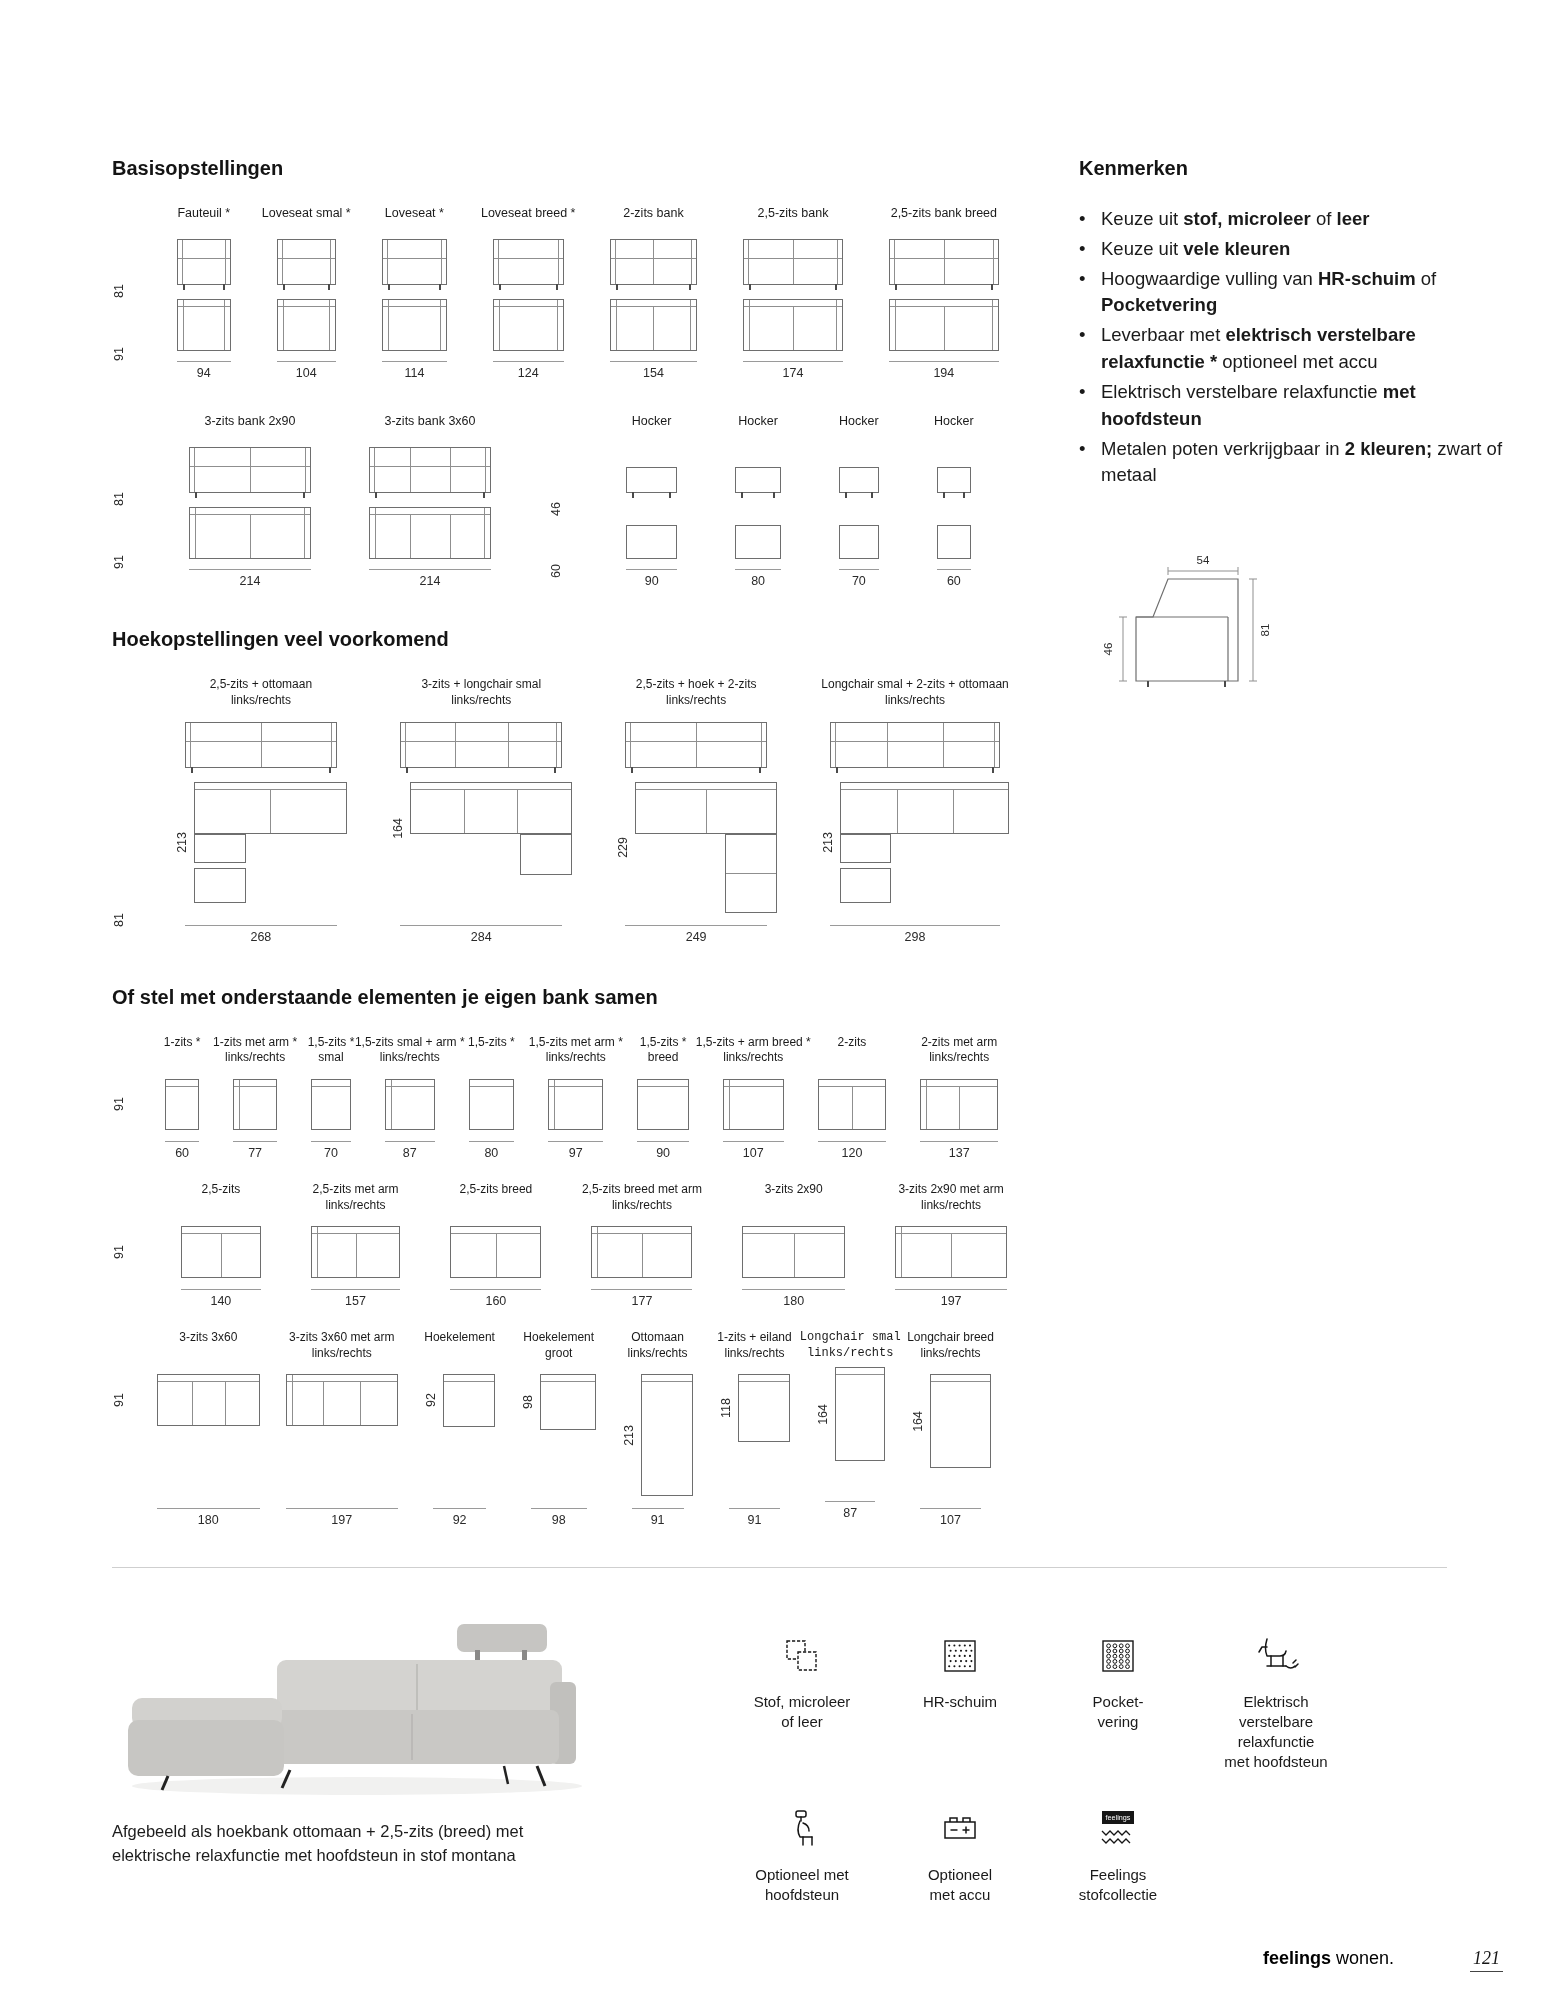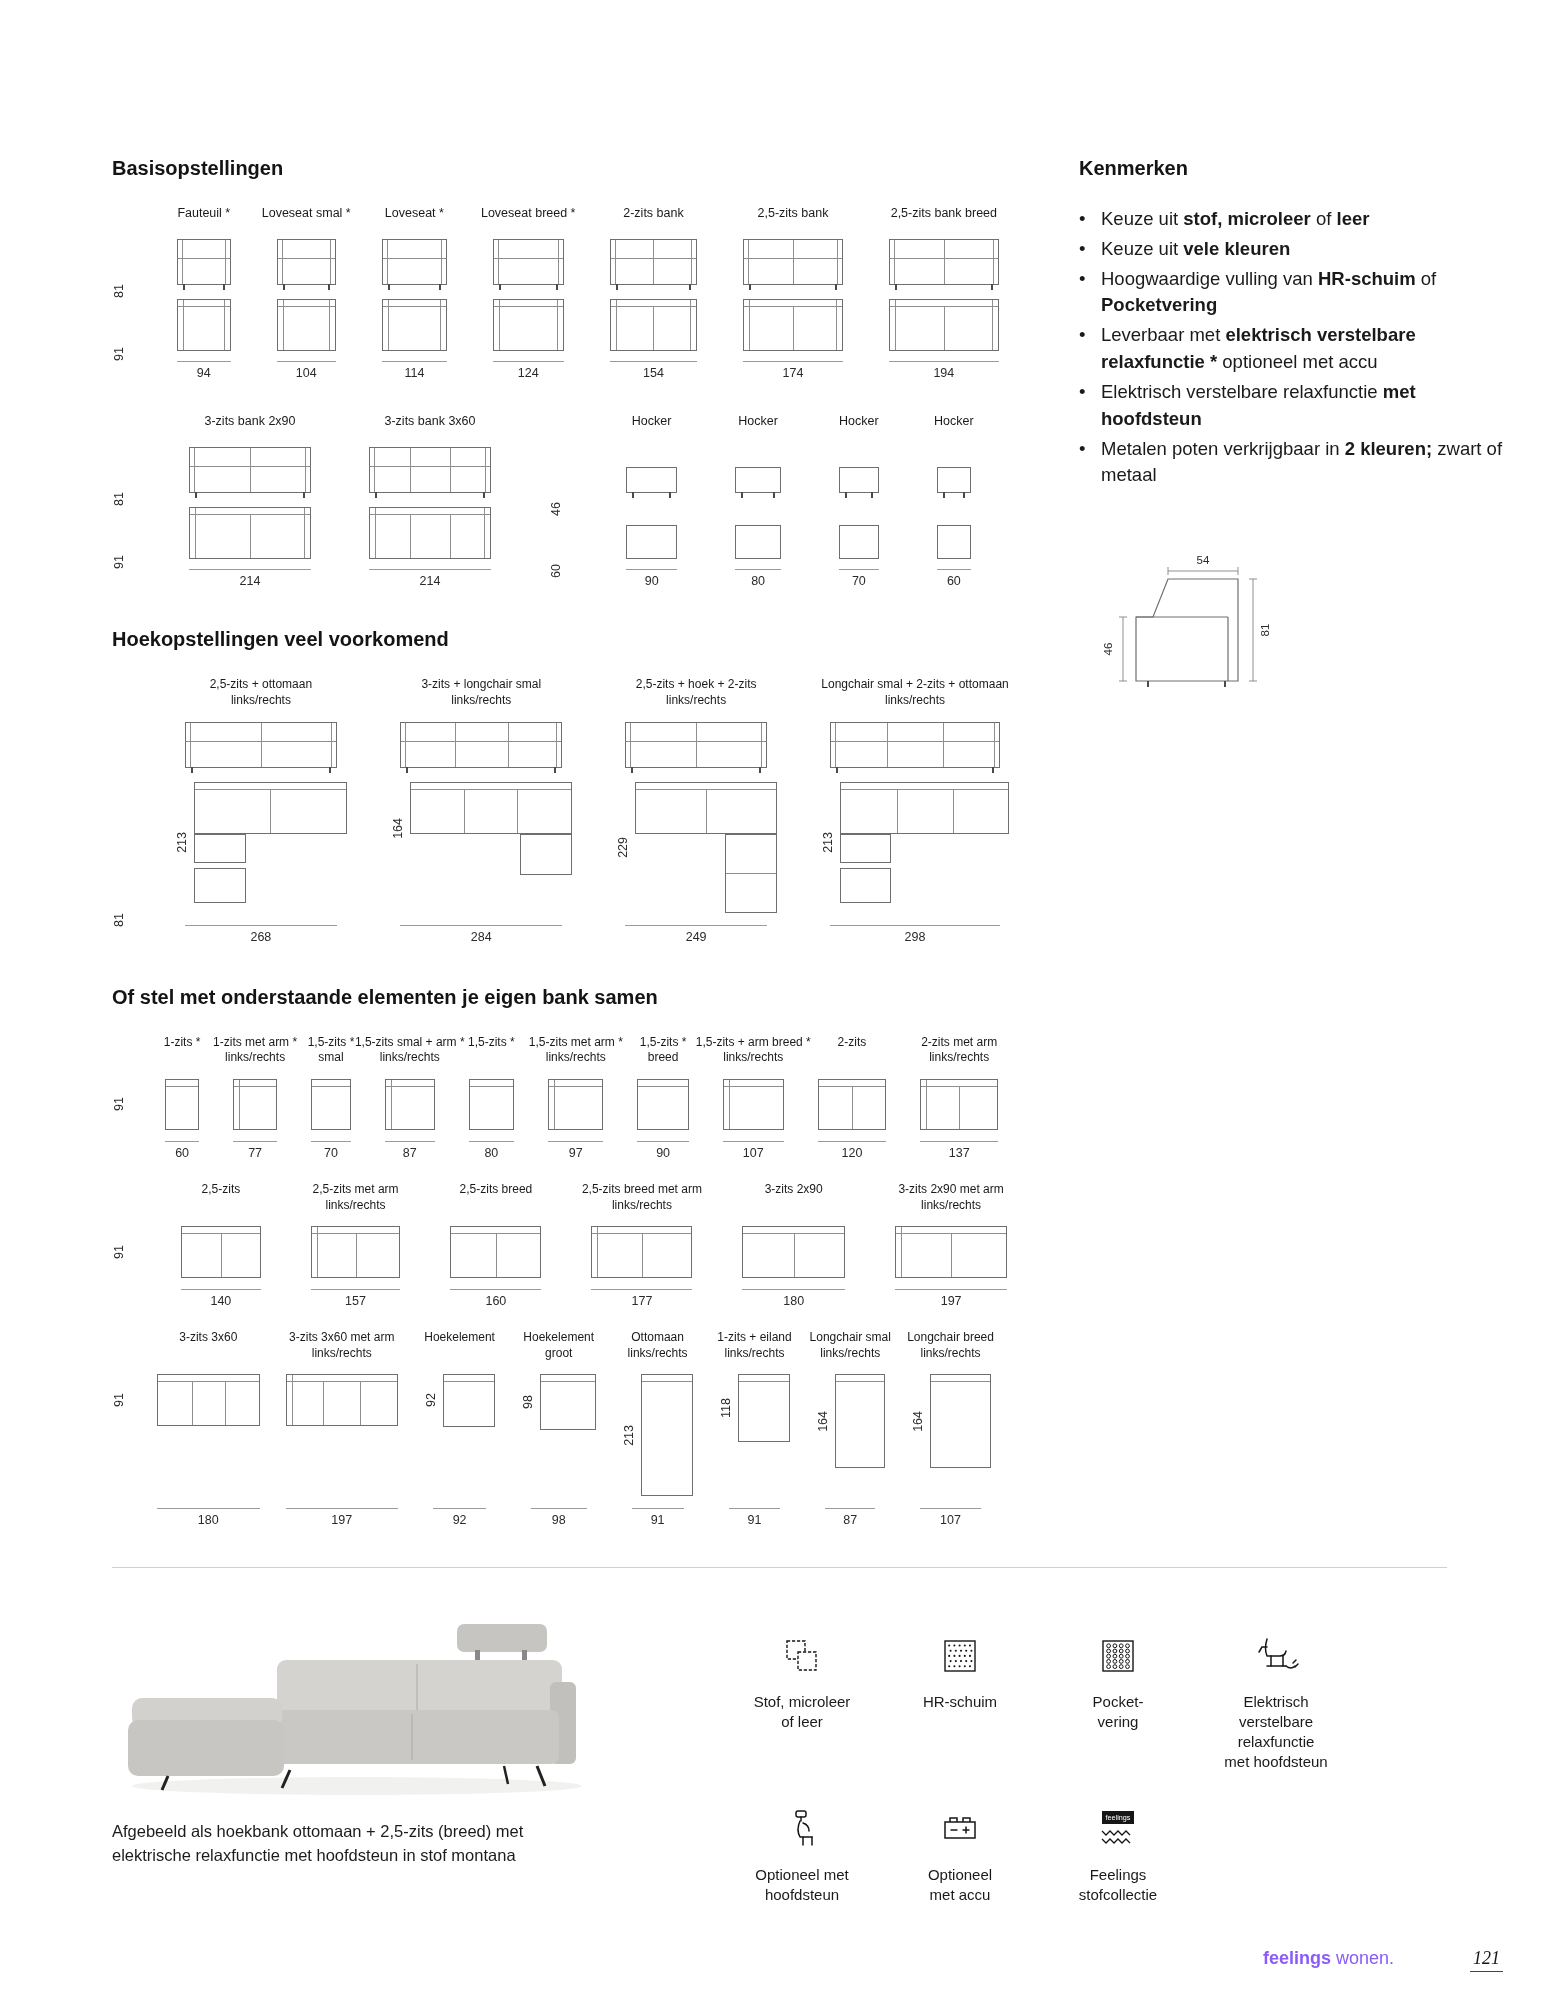--- a/index.html
+++ b/index.html
@@ -69,21 +69,21 @@
   .divider{border:0;border-top:1px solid #cfcfcf;margin:34px 0 0 0;width:1335px;}
   .bottom{display:flex;margin-top:26px;}
   .photo-block{width:510px;}
   .caption{margin:16px 0 0 0;font-size:16.5px;line-height:1.5;max-width:420px;color:#1c1c1c;}
   .legend{margin-left:116px;margin-top:36px;display:grid;grid-template-columns:repeat(4,128px);column-gap:30px;row-gap:30px;}
   .lg-item{display:flex;flex-direction:column;align-items:center;}
   .lg-icon{height:52px;display:flex;align-items:center;justify-content:center;}
   .lg-label{margin-top:10px;font-size:15px;line-height:1.35;text-align:center;white-space:pre-line;color:#1a1a1a;}
 
   .footer{position:absolute;right:52px;bottom:28px;display:flex;align-items:baseline;gap:76px;}
-  .brand{font-size:18px;color:#8b5cf6;}
+  .brand{font-size:18px;color:#000000;}
   .brand b{font-weight:bold;}
   .pagenum{font-family:"Liberation Serif",serif;font-style:italic;font-size:18px;color:#161616;border-bottom:1px solid #444;padding:0 3px 2px 3px;}
 </style>
 </head>
 <body>
 
 <div class="page">
 
   <div class="content">
     <div class="left-col">
@@ -894,21 +894,21 @@
                       <div class="pv-back"></div>
                     </div>
                   </div>
                 </div>
                 <div class="dimw" style="width: 51.9px;">
                   <div class="dimw-line"></div>
                   <div class="dimw-num">91</div>
                 </div>
               </div>
               <div class="e-col">
-                <div class="e-label" style="width: 119.59px; margin: 0px -35px 10px;">Longchair smal
+                <div class="e-label" style="width: 119.59px; margin: 0px -35px 3px; font-family: Liberation Mono, monospace;">Longchair smal
 links/rechts</div>
                 <div class="e-area" style="height: 123.41px;">
                   <div class="plan-row">
                     <div class="vdim">164</div>
                     <div class="pv" style="width: 49.6px; height: 93.5px;">
                       <div class="pv-back"></div>
                     </div>
                   </div>
                 </div>
                 <div class="dimw" style="width: 49.6px;">

